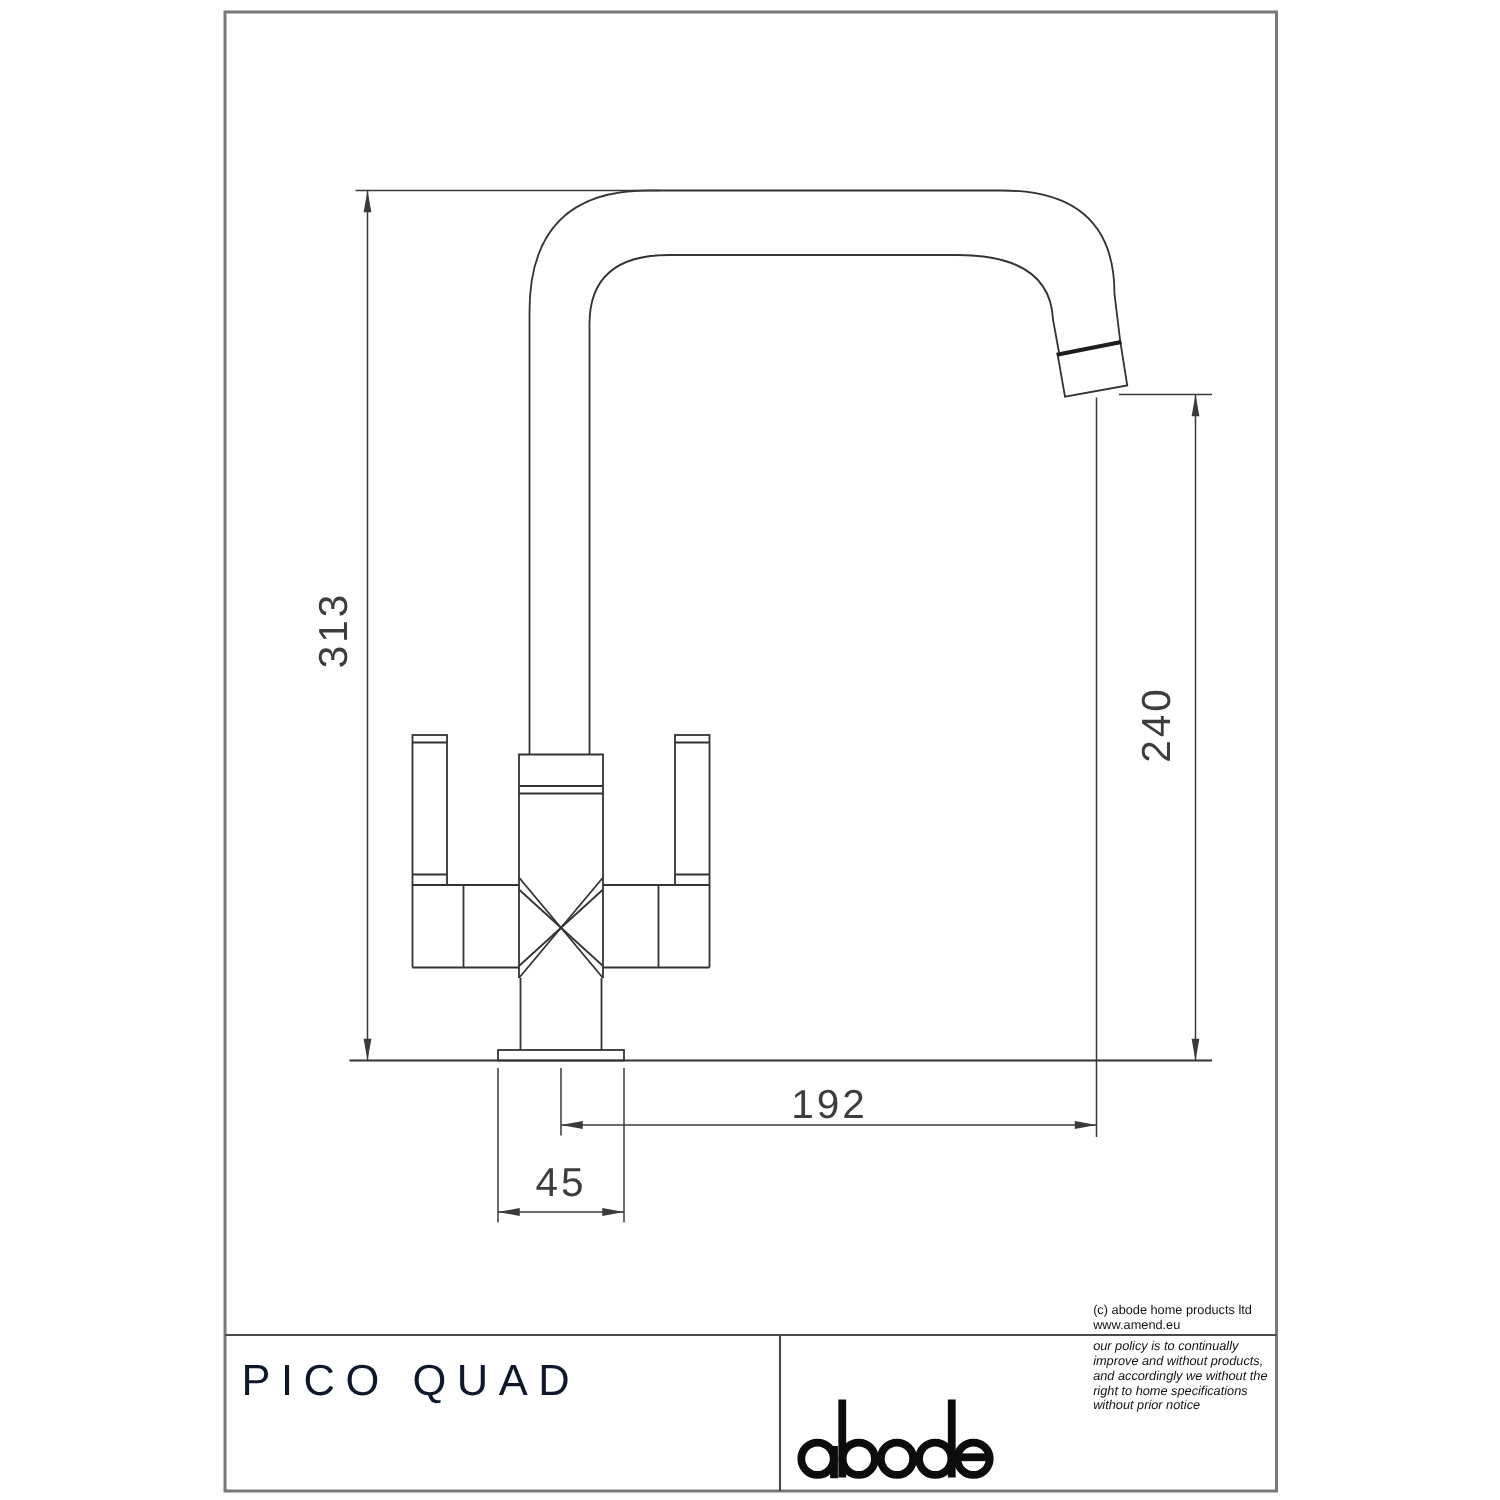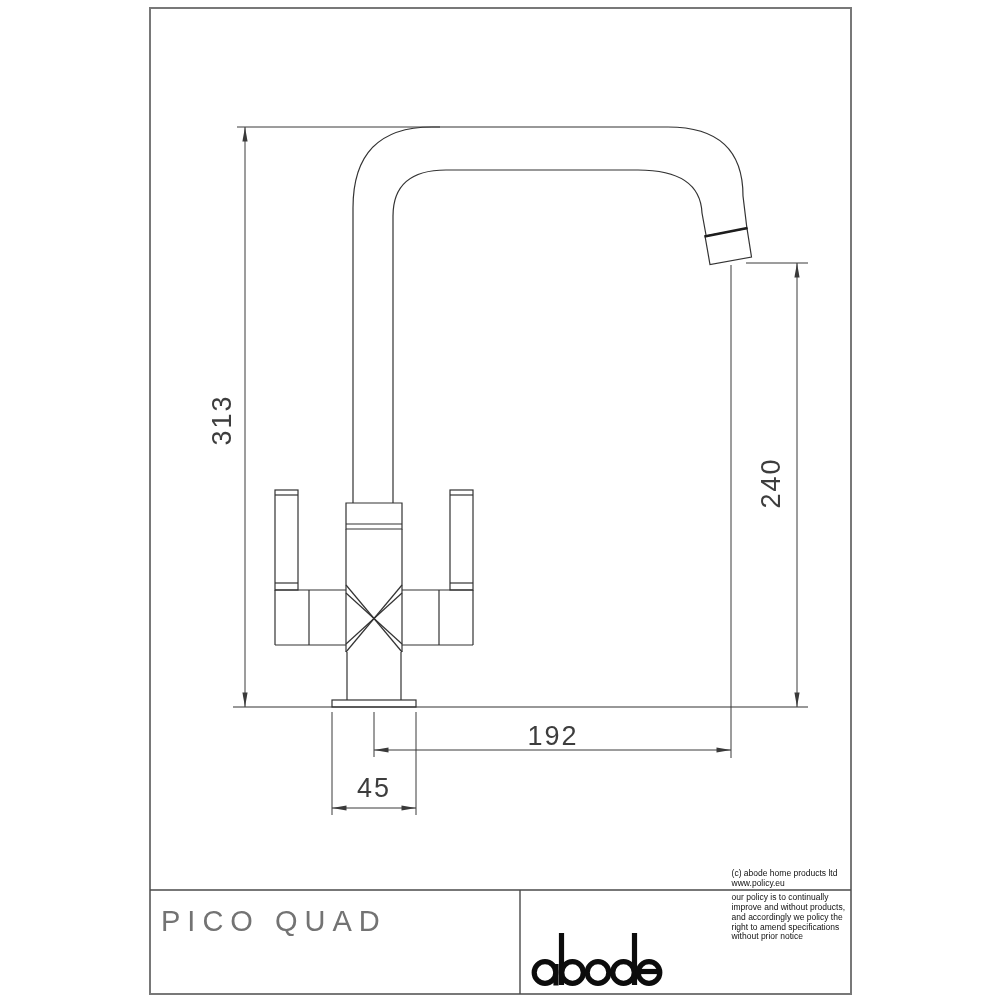--- a/index.html
+++ b/index.html
@@ -9,24 +9,24 @@
   .drawline{stroke:#333333;stroke-width:1.2;fill:none;}
   .thick{stroke:#1d1d1d;stroke-width:2.8;fill:none;}
   .dimline{stroke:#3a3a3a;stroke-width:1;fill:none;}
   .extline{stroke:#3a3a3a;stroke-width:1;fill:none;}
   .dimtext{font-family:"Liberation Sans",sans-serif;font-size:27px;font-weight:300;
            fill:#3d3d3d;letter-spacing:2px;}
   .frameline{stroke:#787878;stroke-width:2;fill:none;}
   .tbline{stroke:#4a4a4a;stroke-width:1.4;fill:none;}
   .logostroke{stroke:#0c0c0c;stroke-width:5.2;fill:none;}
   .product-title{position:absolute;left:161px;top:901px;font-size:29px;line-height:40px;
-                 font-weight:300;letter-spacing:7px;color:#737373;white-space:nowrap;}
+                 font-weight:300;letter-spacing:7px;color:#0f172a;white-space:nowrap;}
   .legal{position:absolute;right:155px;top:869px;text-align:left;font-size:8.5px;
          line-height:9.7px;color:#111111;}
-  .legal .para2{margin-top:5px;}
+  .legal .para2{margin-top:5px;font-style:italic;}
 </style>
 </head>
 <body>
 
 <div class="sheet">
 
   <svg width="1000" height="1000" viewBox="0 0 1000 1000">
     <defs>
       <marker id="arr" markerUnits="userSpaceOnUse" markerWidth="18" markerHeight="8" refX="16.5" refY="4" orient="auto-start-reverse">
         <path d="M16.5,4 L2,1.4 L2,6.6 Z" fill="#3a3a3a"></path>
@@ -121,23 +121,23 @@
       <line x1="108" y1="41.5" x2="128.5" y2="41.5" class="logostroke"></line>
     </g>
   </svg>
 
   <div class="product-title">
     <div>PICO QUAD</div>
   </div>
 
   <div class="legal">
     <div>(c) abode home products ltd</div>
-    <div>www.policy.eu</div>
+    <div>www.amend.eu</div>
     <div class="para2">
       <div>our policy is to continually</div>
       <div>improve and without products,</div>
-      <div>and accordingly we policy the</div>
-      <div>right to amend specifications</div>
+      <div>and accordingly we without the</div>
+      <div>right to home specifications</div>
       <div>without prior notice</div>
     </div>
   </div>
 
 </div>
 
 </body></html>

